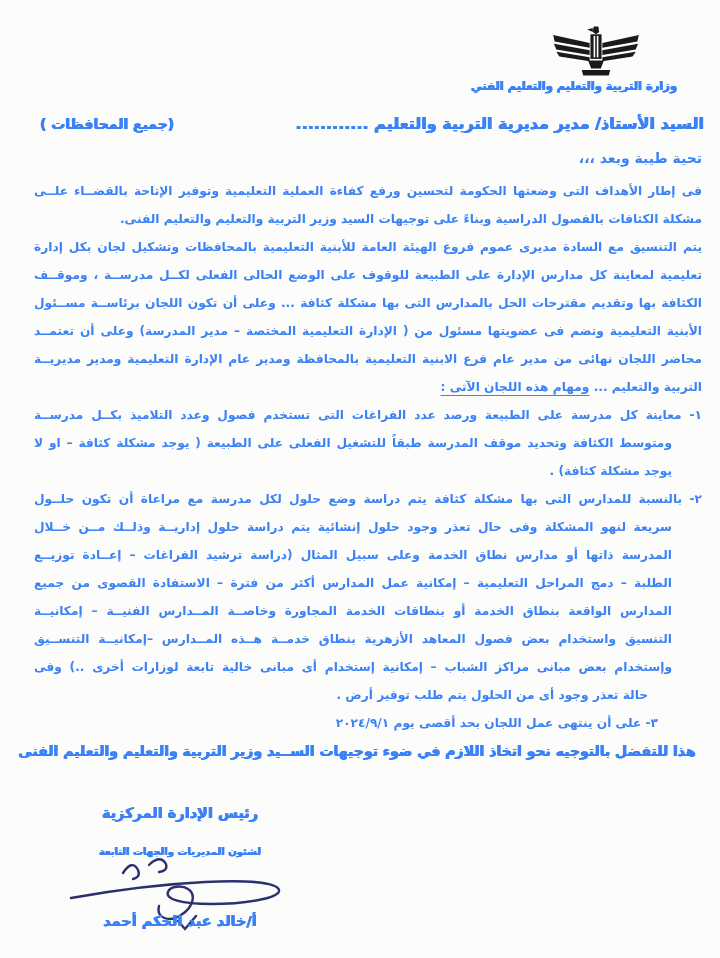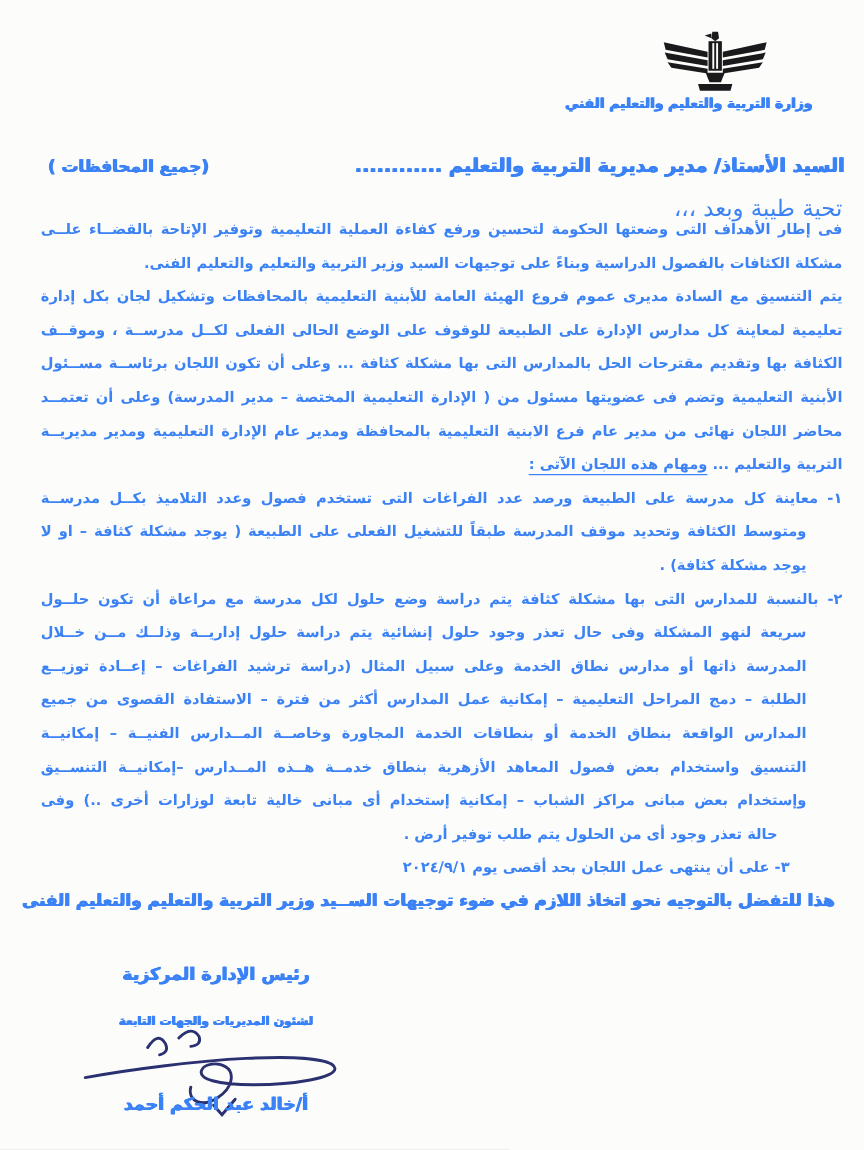--- a/index.html
+++ b/index.html
@@ -15,24 +15,24 @@
 
   .ministry{
     position:absolute; top:76px; left:428px; width:292px;
     text-align:center; font-size:11.5px; line-height:21px; font-weight:bold;
   }
 
   .addressee-row{
     position:absolute; top:114px; left:40px; right:16px;
     display:flex; justify-content:space-between; align-items:baseline;
   }
-  .addressee{ font-size:16px;margin-top:14px; }
+  .addressee{ font-size:16px; }
   .scope{ font-size:14px; }
 
-  .greeting{ position:absolute; top:163px; right:18px; font-size:19px; font-weight:normal; }
+  .greeting{ position:absolute; top:150px; right:18px; font-size:14px; font-weight:bold; }
 
   .body-text{ position:absolute; top:177px; left:34px; width:668px; font-size:12.2px; font-weight:bold; }
   .line{
     height:28px; line-height:28px; overflow:hidden;
     text-align:justify; text-align-last:justify; white-space:normal;
   }
   .last{ text-align:right; text-align-last:right; }
   .i1{ padding-right:30px; }
   .i2{ padding-right:44px; }
   .i3{ padding-right:54px; }

